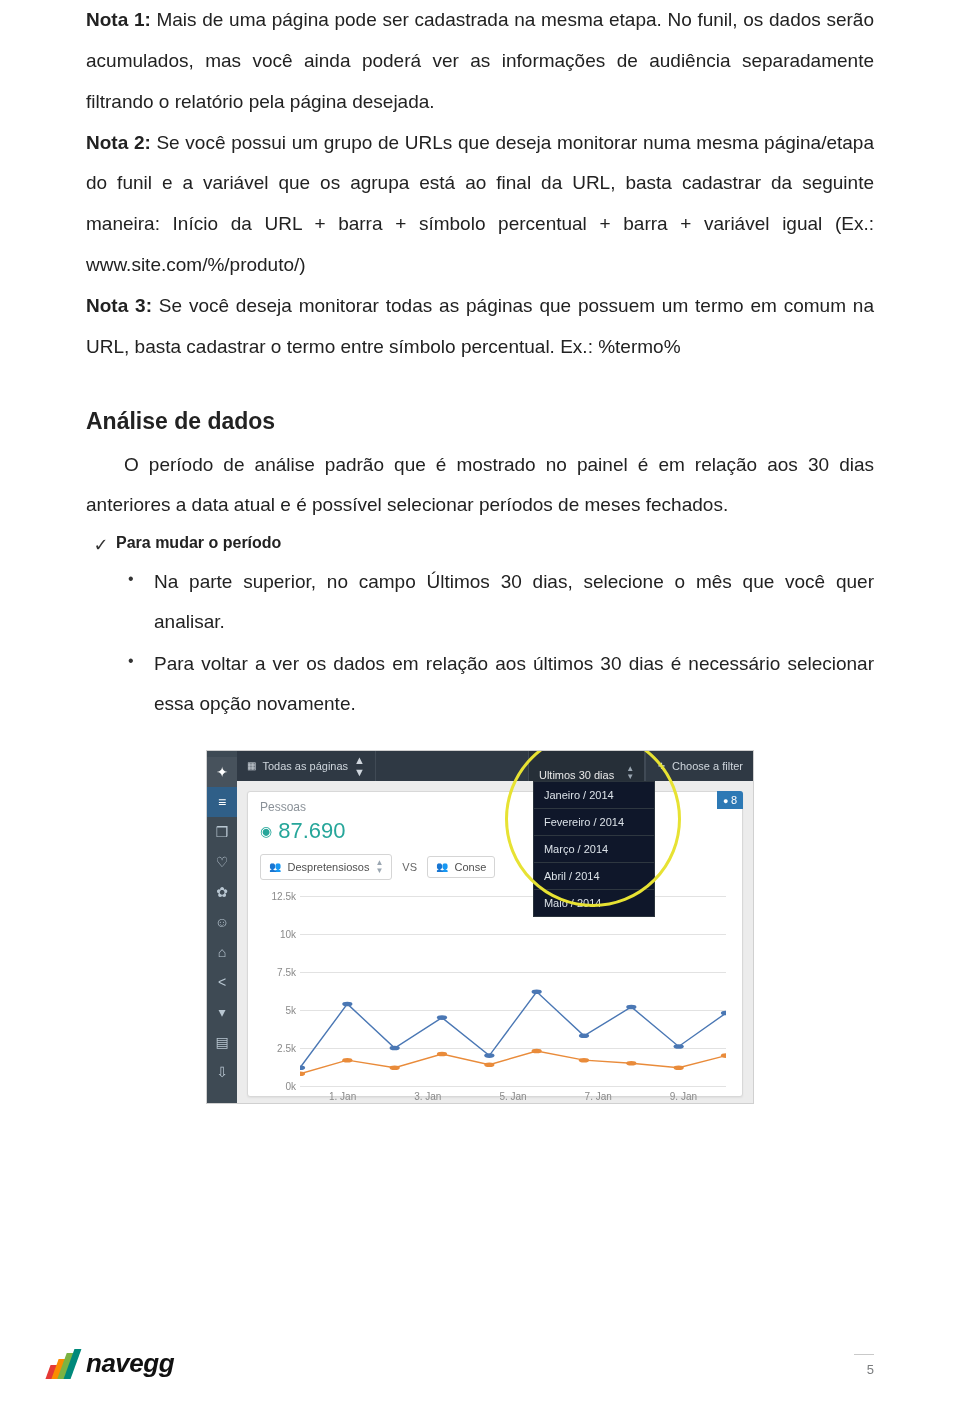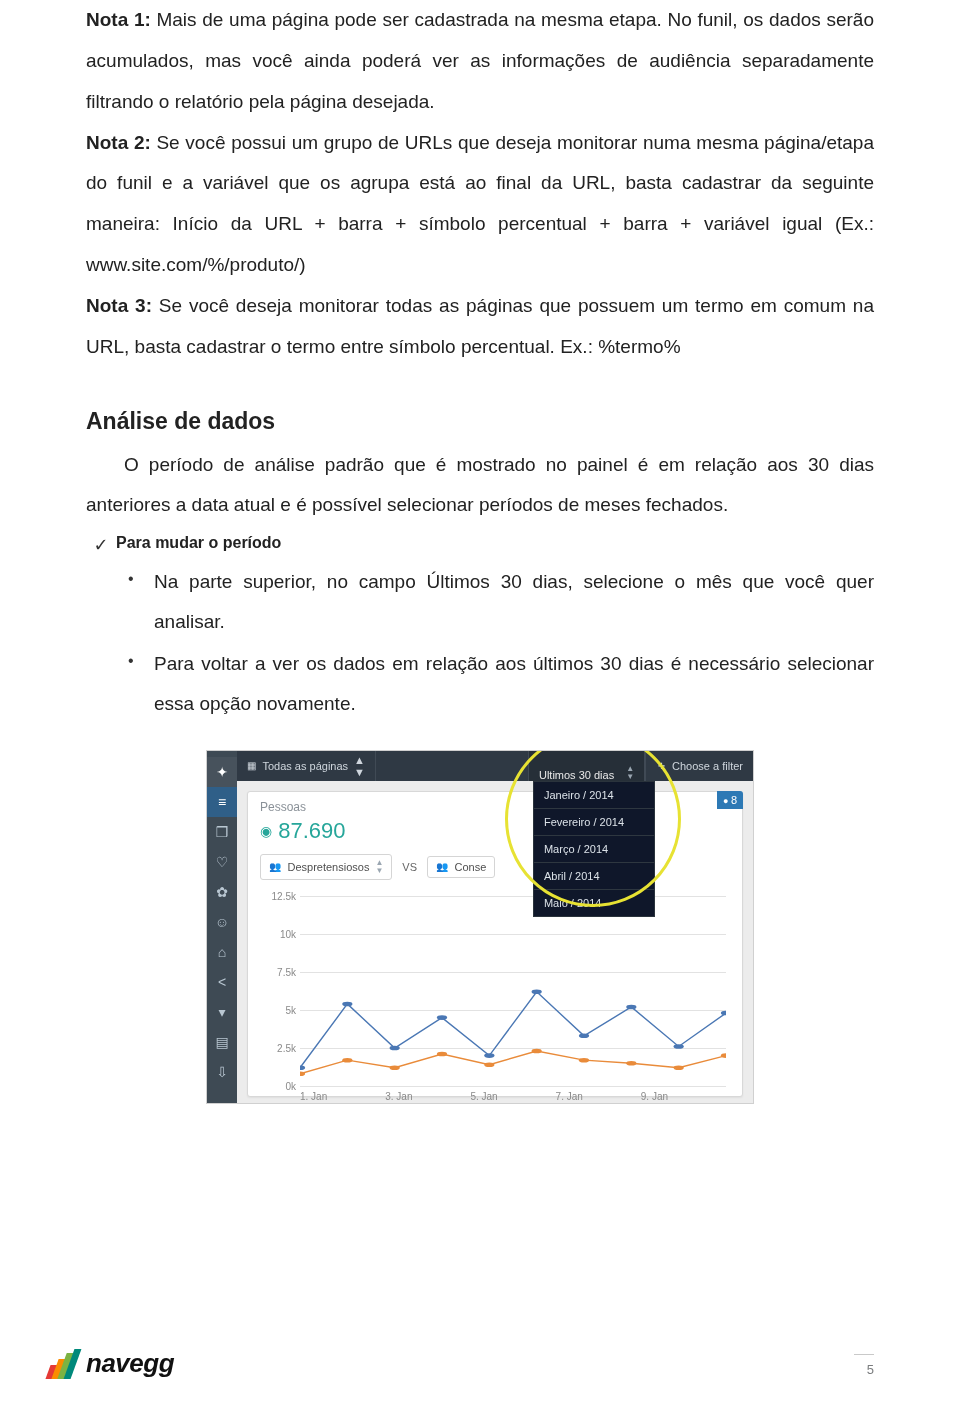--- a/index.html
+++ b/index.html
@@ -152,21 +152,21 @@
   .ygrid{position:absolute;left:0;right:0;}
   .ygrid .grow{
     position:absolute;left:0;right:0;border-top:1px solid #e2e2e2;
   }
   .ygrid .glabel{
     position:absolute;left:-44px;font-size:10px;color:#8a8a8a;transform:translateY(-50%);
     width:40px;text-align:right;padding-right:4px;
   }
   .chart svg{position:absolute;left:0;top:0;width:100%;height:100%;}
   .xlabels{position:absolute;left:0;right:0;bottom:-16px;display:flex;font-size:10px;color:#8a8a8a;}
-  .xlabels span{flex:1;text-align:left;}
+  .xlabels span{flex:1;text-align:center;}
 
   
   .hl-circle{
     position:absolute;border:3px solid #e7e233;border-radius:50%;
     width:170px;height:170px;pointer-events:none;z-index:30;
   }
 
   
   .footer{
     position:absolute;left:0;right:0;bottom:18px;height:60px;

